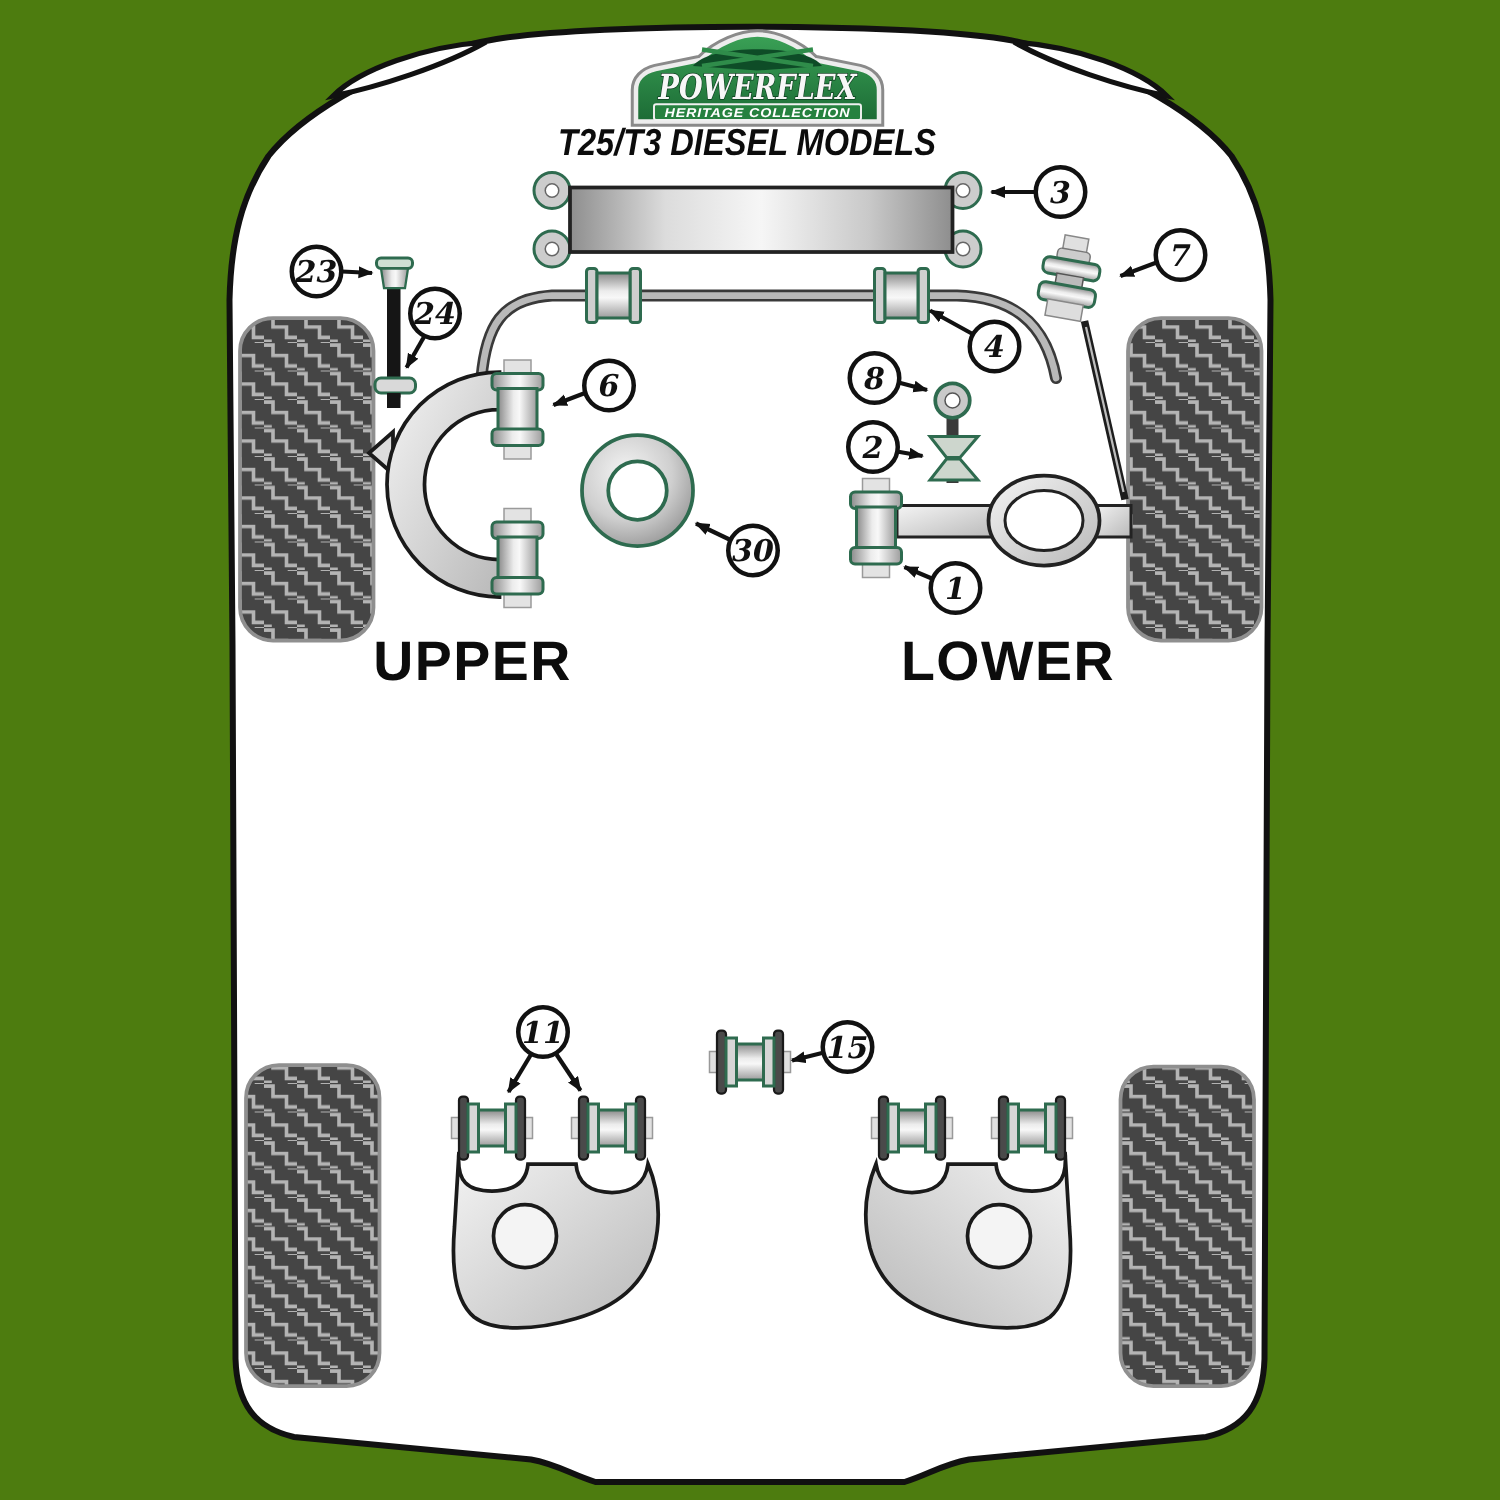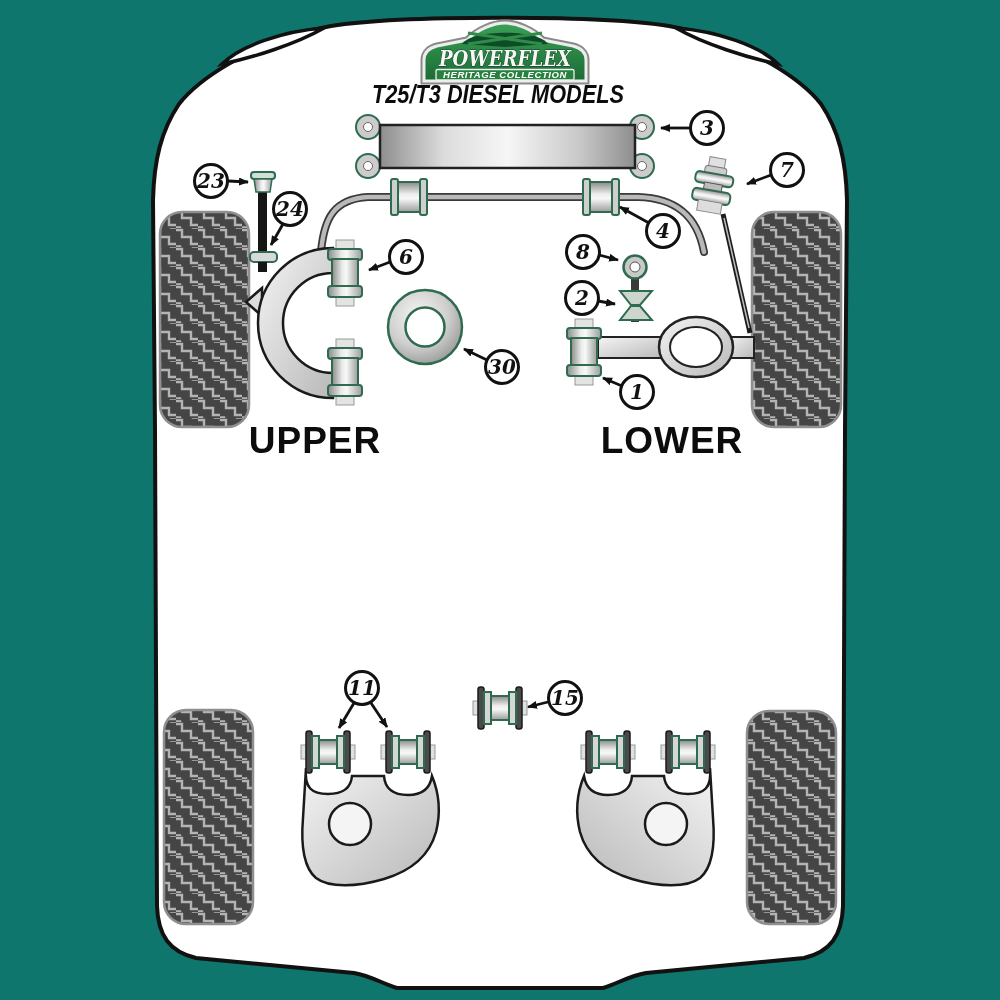--- a/index.html
+++ b/index.html
@@ -1,16 +1,16 @@
 <!DOCTYPE html>
 <html><head>
 <meta charset="utf-8">
 <style>
   html,body{margin:0;padding:0;background:#fff;}
-  .stage{width:1000px;height:1000px;position:relative;background:#0f766e;}
+  .stage{width:1000px;height:1000px;position:relative;background:#4d7c0f;}
   svg{display:block;}
   .callout-num{font:italic 700 20px "DejaVu Serif", serif;fill:#111;text-anchor:middle;}
   .section-label{font:700 37px "Liberation Sans", sans-serif;fill:#0c0c0c;text-anchor:middle;letter-spacing:1px;}
   .model-title{font:italic 700 25px "Liberation Sans", sans-serif;fill:#0c0c0c;text-anchor:middle;}
   .logo-main{font:italic 700 23px "DejaVu Serif", serif;fill:#f7f7f7;stroke:#0d3a1e;stroke-width:1;paint-order:stroke;text-anchor:middle;}
   .logo-sub{font:italic 700 8.5px "Liberation Sans", sans-serif;fill:#fff;text-anchor:middle;letter-spacing:.5px;}
 </style>
 </head>
 <body>
 

